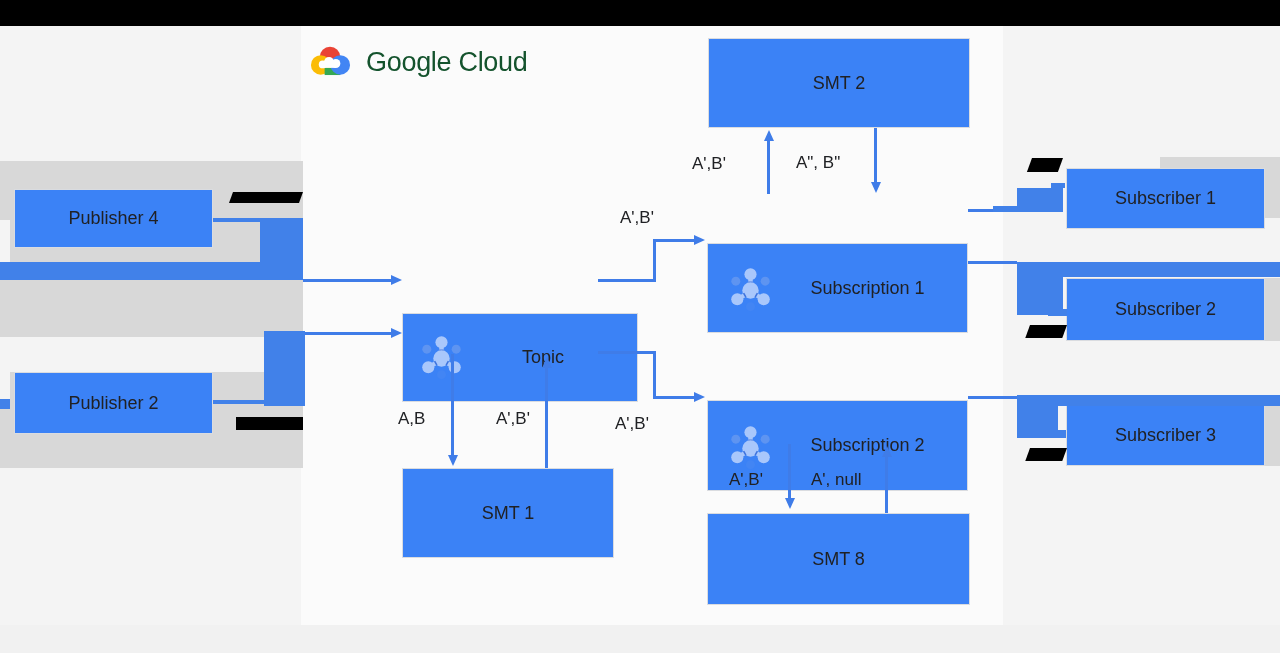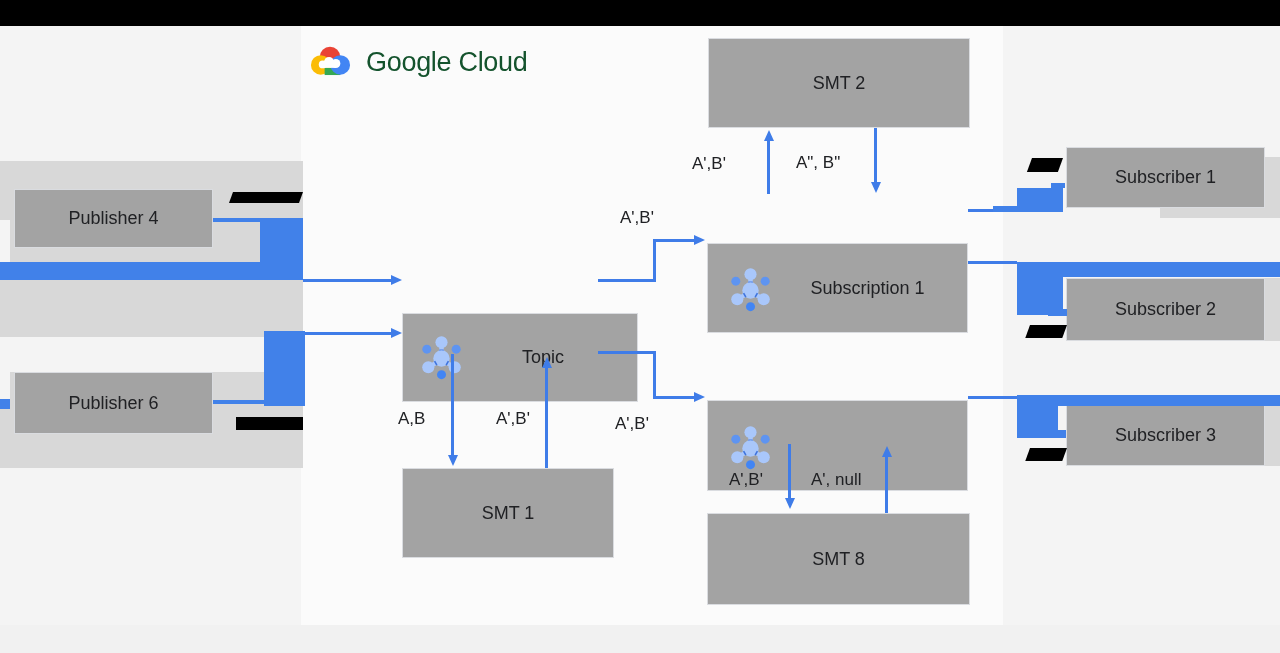--- a/index.html
+++ b/index.html
@@ -11,21 +11,21 @@
   }
   .abs { position:absolute; }
   #topbar { left:0; top:0; width:1280px; height:26px; background:#000; }
   #canvas { left:301px; top:26px; width:702px; height:599px; background:#fbfbfb; }
   #bottomstrip { left:0; top:625px; width:1280px; height:28px; background:#f1f1f1; }
 
   .band { background:#d8d8d8; }
   .notch { background:#f4f4f4; }
 
   .box {
-    background:#a3a3a3; border:1px solid #dadce0; box-sizing:border-box;
+    background:#3b82f6; border:1px solid #dadce0; box-sizing:border-box;
     display:flex; align-items:center; justify-content:center;
     font-size:18px; color:#202124; white-space:nowrap;
   }
   .box .lbl { position:relative; }
   .iconbox { justify-content:flex-start;margin-top:48px; }
   .iconbox .icon { position:absolute; }
   .iconbox .lbl { position:absolute; text-align:center; }
 
   .blue { background:#4181e9; }
   .blackmark { background:#000; }
@@ -72,21 +72,21 @@
       <rect x="14" y="20" width="13.5" height="6" fill="#fff"></rect>
       <rect x="0" y="33.5" width="44" height="7" fill="#fbfbfb"></rect>
     </svg>
     <div id="brand-text">Google Cloud</div>
   </div>
 
   <div class="abs box" style="left:14px;top:189px;width:199px;height:59px">
     <span class="lbl">Publisher 4</span>
   </div>
   <div class="abs box" style="left:14px;top:372px;width:199px;height:62px">
-    <span class="lbl">Publisher 6</span>
+    <span class="lbl">Publisher 2</span>
   </div>
 
   <div class="abs box iconbox" style="left:402px;top:265px;width:236px;height:89px">
     <svg class="icon" style="left:15px;top:20px" width="47" height="47" viewBox="0 0 48 48">
       <circle cx="24" cy="8.5" r="6.2" fill="#a9c7fb"></circle>
       <rect x="21.7" y="13.5" width="4.6" height="4.4" fill="#a9c7fb"></rect>
       <rect x="21.7" y="15.9" width="4.6" height="3.2" fill="#3e73dd"></rect>
       <circle cx="9" cy="15.5" r="4.6" fill="#5e94f1"></circle>
       <circle cx="39" cy="15.5" r="4.6" fill="#5e94f1"></circle>
       <circle cx="24" cy="25" r="8.4" fill="#a9c7fb"></circle>
@@ -138,23 +138,24 @@
       <circle cx="39" cy="15.5" r="4.6" fill="#5e94f1"></circle>
       <circle cx="24" cy="25" r="8.4" fill="#a9c7fb"></circle>
       <circle cx="10.5" cy="34" r="6.2" fill="#a9c7fb"></circle>
       <line x1="14.5" y1="31.8" x2="18.4" y2="29.5" stroke="#a9c7fb" stroke-width="4.6"></line>
       <line x1="17.4" y1="30.1" x2="18.8" y2="29.3" stroke="#3e73dd" stroke-width="4.6"></line>
       <circle cx="37.5" cy="34" r="6.2" fill="#a9c7fb"></circle>
       <line x1="33.5" y1="31.8" x2="29.6" y2="29.5" stroke="#a9c7fb" stroke-width="4.6"></line>
       <line x1="30.6" y1="30.1" x2="29.2" y2="29.3" stroke="#3e73dd" stroke-width="4.6"></line>
       <circle cx="24" cy="41.5" r="4.6" fill="#4285f4"></circle>
     </svg>
-  </div>
-
-  <div class="abs box" style="left:1066px;top:147px;width:199px;height:61px">
+    <span class="lbl" style="left:60px;right:0">Subscription 2</span>
+  </div>
+
+  <div class="abs box" style="left:1066px;top:168px;width:199px;height:61px">
     <span class="lbl">Subscriber 1</span>
   </div>
   <div class="abs box" style="left:1066px;top:278px;width:199px;height:63px">
     <span class="lbl">Subscriber 2</span>
   </div>
   <div class="abs box" style="left:1066px;top:405px;width:199px;height:61px">
     <span class="lbl">Subscriber 3</span>
   </div>
 
   <div class="abs blue" style="left:213px;top:218px;width:47px;height:4px"></div>

